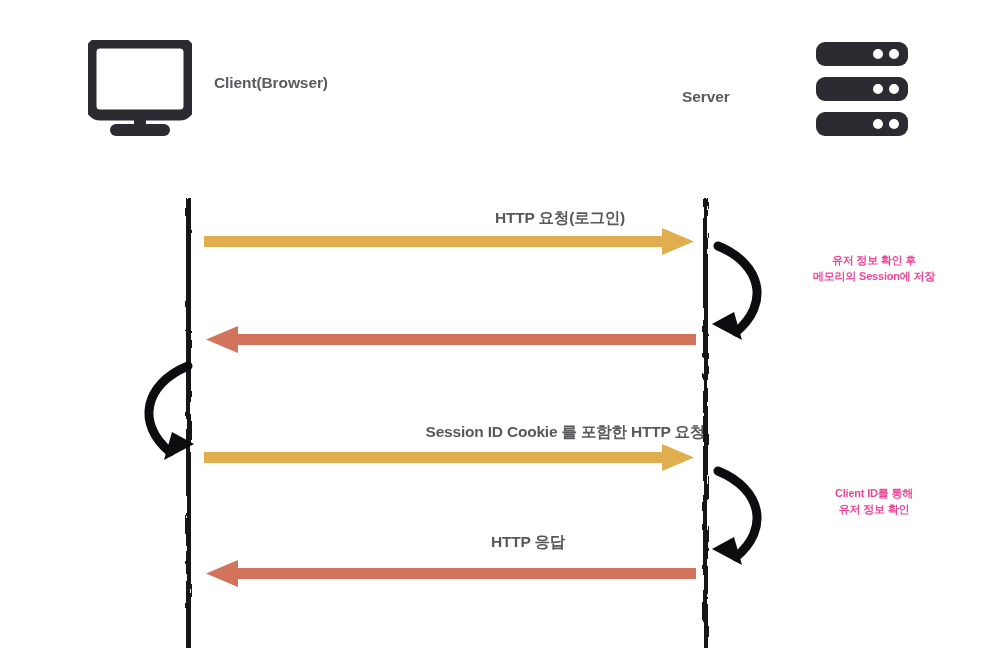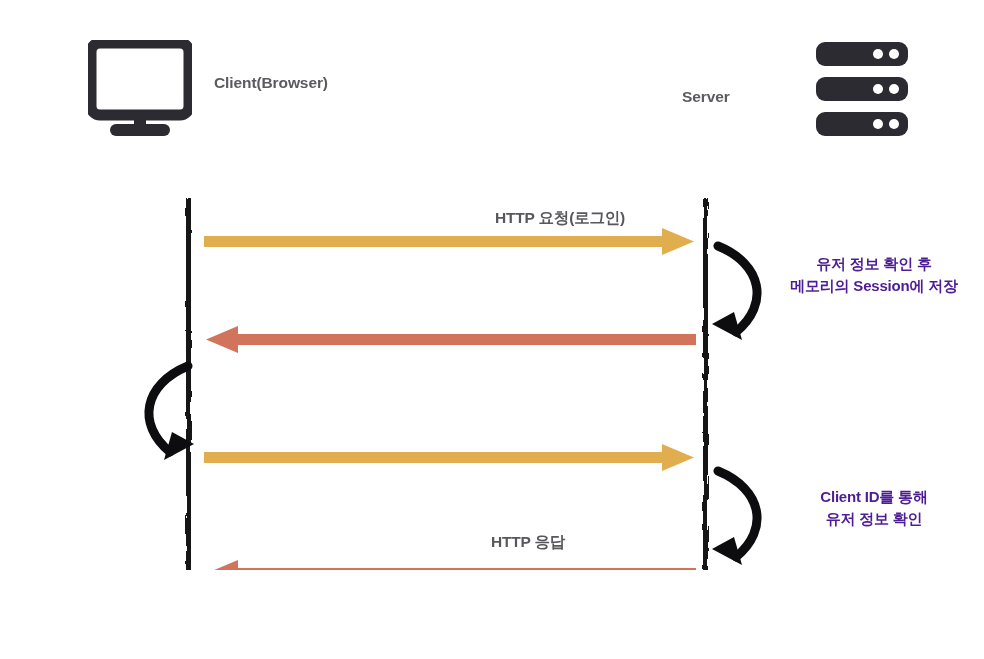--- a/index.html
+++ b/index.html
@@ -6,21 +6,21 @@
     margin: 0;
     padding: 0;
     background: #ffffff;
   }
   body {
     font-family: "Liberation Sans", "DejaVu Sans", sans-serif;
   }
   #canvas {
     position: relative;
     width: 984px;
-    height: 570px;
+    height: 659px;
     background: #ffffff;
     overflow: hidden;
     text-decoration: underline;
   }
 
   
   .actor-label {
     position: absolute;
     font-weight: bold;
     font-size: 15.5px;
@@ -56,25 +56,25 @@
     line-height: 1.42;
     white-space: pre-line;
     font-size: 15.5px;
     letter-spacing: -0.2px;
   }
 
   
   .note {
     position: absolute;
     font-weight: bold;
-    color: #4c1d95;
+    color: #ec4899;
     text-align: center;
     line-height: 1.45;
     white-space: pre-line;
-    font-size: 15px;
+    font-size: 11px;
     letter-spacing: -0.2px;
   }
 
   
   .curve { position: absolute; }
 </style>
 </head>
 <body>
 
 <div id="canvas">
@@ -157,20 +157,21 @@
   </div>
 
 
   <div class="curve" style="left:126px; top:358px;">
     <svg width="80" height="112" viewBox="0 0 80 112" xmlns="http://www.w3.org/2000/svg">
       <path d="M62 8 C 18 26, 10 66, 44 94" fill="none" stroke="#0d0d0f" stroke-width="9" stroke-linecap="round"></path>
       <path d="M38 102 L68 86 L46 74 Z" fill="#0d0d0f"></path>
     </svg>
   </div>
 
+  <div class="msg-label" style="left:235px; top:421px; width:470px;">Session ID Cookie 를 포함한 HTTP 요청</div>
   <div class="msg-arrow" style="left:204px; top:444px;">
     <svg width="492" height="28" viewBox="0 0 492 28" xmlns="http://www.w3.org/2000/svg">
       <rect x="0" y="8" width="462" height="11" fill="#e0ae4e"></rect>
       <path d="M458 0 L490 13.5 L458 27 Z" fill="#e0ae4e"></path>
     </svg>
   </div>
 
   <div class="note" style="left:768px; top:486px; width:212px;">Client ID를 통해
 유저 정보 확인</div>
 

